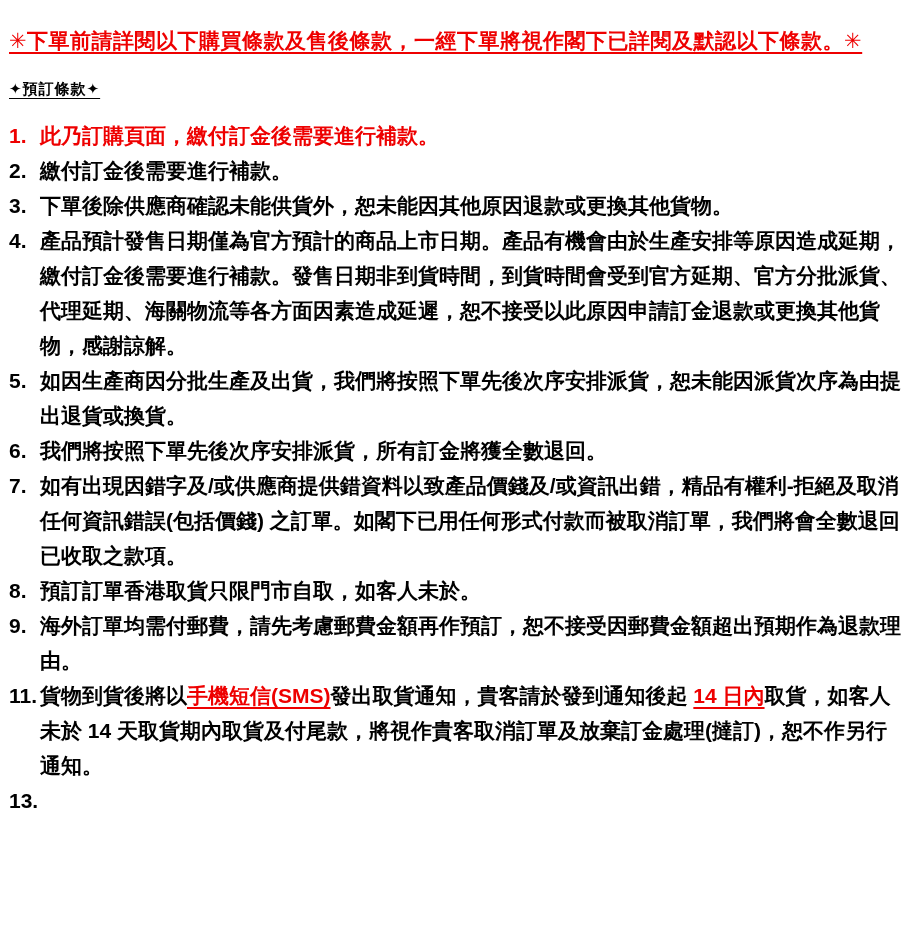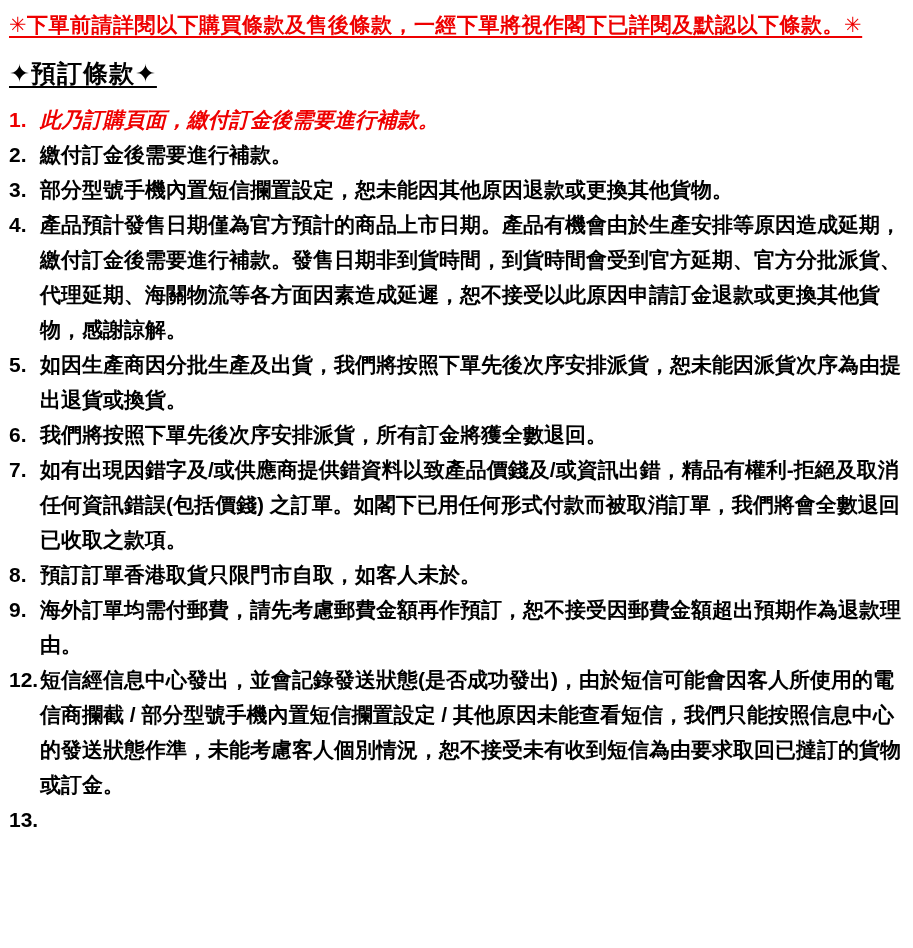--- a/index.html
+++ b/index.html
@@ -19,26 +19,26 @@
     box-sizing: border-box;
     width: 913px;
     padding: 10px 8px 6px 9px;
   }
   .notice {
     color: var(--red, #ee0000);
     font-size: 21px;
     line-height: 30px;
     text-decoration: underline;
     text-underline-offset: 4px;
-    margin: 0 0 18px 0;
+    margin: 16px 0 18px 0;
     letter-spacing: 0.5px;
   }
   .section-heading {
     color: var(--ink, #000000);
-    font-size: 25px;
+    font-size: 15px;
     line-height: 30px;
     text-decoration: underline;
     text-underline-offset: 4px;
     margin: 0 0 14px 0;
     letter-spacing: 1px;
   }
   ol.terms {
     list-style: none;
     margin: 0;
     padding: 0;
@@ -54,21 +54,21 @@
     flex: 0 0 auto;
     min-width: 31px;
     white-space: nowrap;
   }
   li.term-item .content {
     flex: 1 1 auto;
     min-width: 0;
   }
   li.item-red { color: var(--red, #ee0000); }
   .seg-normal { color: inherit; }
-  .seg-red { color: var(--red, #ee0000); font-style: italic; }
+  .seg-red { color: var(--red, #ee0000); }
   .seg-red-underline {
     color: var(--red, #ee0000);
     text-decoration: underline;
     text-underline-offset: 4px;
   }
 </style>
 </head>
 <body>
 
 <div class="page">
@@ -80,21 +80,21 @@
       <li class="term-item item-red">
         <span class="num">1.</span>
         <span class="content"><span class="seg seg-red">此乃訂購頁面，繳付訂金後需要進行補款。</span></span>
       </li>
       <li class="term-item">
         <span class="num">2.</span>
         <span class="content"><span class="seg seg-normal">繳付訂金後需要進行補款。</span></span>
       </li>
       <li class="term-item">
         <span class="num">3.</span>
-        <span class="content"><span class="seg seg-normal">部分型號手機內置短信攔置設定，恕未能因其他原因退款或更換其他貨物。</span></span>
+        <span class="content"><span class="seg seg-normal">下單後除供應商確認未能供貨外，恕未能因其他原因退款或更換其他貨物。</span></span>
       </li>
       <li class="term-item">
         <span class="num">4.</span>
         <span class="content"><span class="seg seg-normal">產品預計發售日期僅為官方預計的商品上市日期。產品有機會由於生產安排等原因造成延期，繳付訂金後需要進行補款。發售日期非到貨時間，到貨時間會受到官方延期、官方分批派貨、代理延期、海關物流等各方面因素造成延遲，恕不接受以此原因申請訂金退款或更換其他貨物，感謝諒解。</span></span>
       </li>
       <li class="term-item">
         <span class="num">5.</span>
         <span class="content"><span class="seg seg-normal">如因生產商因分批生產及出貨，我們將按照下單先後次序安排派貨，恕未能因派貨次序為由提出退貨或換貨。</span></span>
       </li>
       <li class="term-item">
@@ -107,21 +107,21 @@
       </li>
       <li class="term-item">
         <span class="num">8.</span>
         <span class="content"><span class="seg seg-normal">預訂訂單香港取貨只限門市自取，如客人未於。</span></span>
       </li>
       <li class="term-item">
         <span class="num">9.</span>
         <span class="content"><span class="seg seg-normal">海外訂單均需付郵費，請先考慮郵費金額再作預訂，恕不接受因郵費金額超出預期作為退款理由。</span></span>
       </li>
       <li class="term-item">
-        <span class="num">12.</span>
-        <span class="content"><span class="seg seg-normal">短信經信息中心發出，並會記錄發送狀態(是否成功發出)，由於短信可能會因客人所使用的電信商攔截 / 部分型號手機內置短信攔置設定 / 其他原因未能查看短信，我們只能按照信息中心的發送狀態作準，未能考慮客人個別情況，恕不接受未有收到短信為由要求取回已撻訂的貨物或訂金。</span></span>
+        <span class="num">11.</span>
+        <span class="content"><span class="seg seg-normal">貨物到貨後將以</span><span class="seg seg-red-underline">手機短信(SMS)</span><span class="seg seg-normal">發出取貨通知，貴客請於發到通知後起 </span><span class="seg seg-red-underline">14 日內</span><span class="seg seg-normal">取貨，如客人未於 14 天取貨期內取貨及付尾款，將視作貴客取消訂單及放棄訂金處理(撻訂)，恕不作另行通知。</span></span>
       </li>
       <li class="term-item">
         <span class="num">13.</span>
         <span class="content"></span>
       </li>
     </ol>
 </div>
 
 </body></html>

